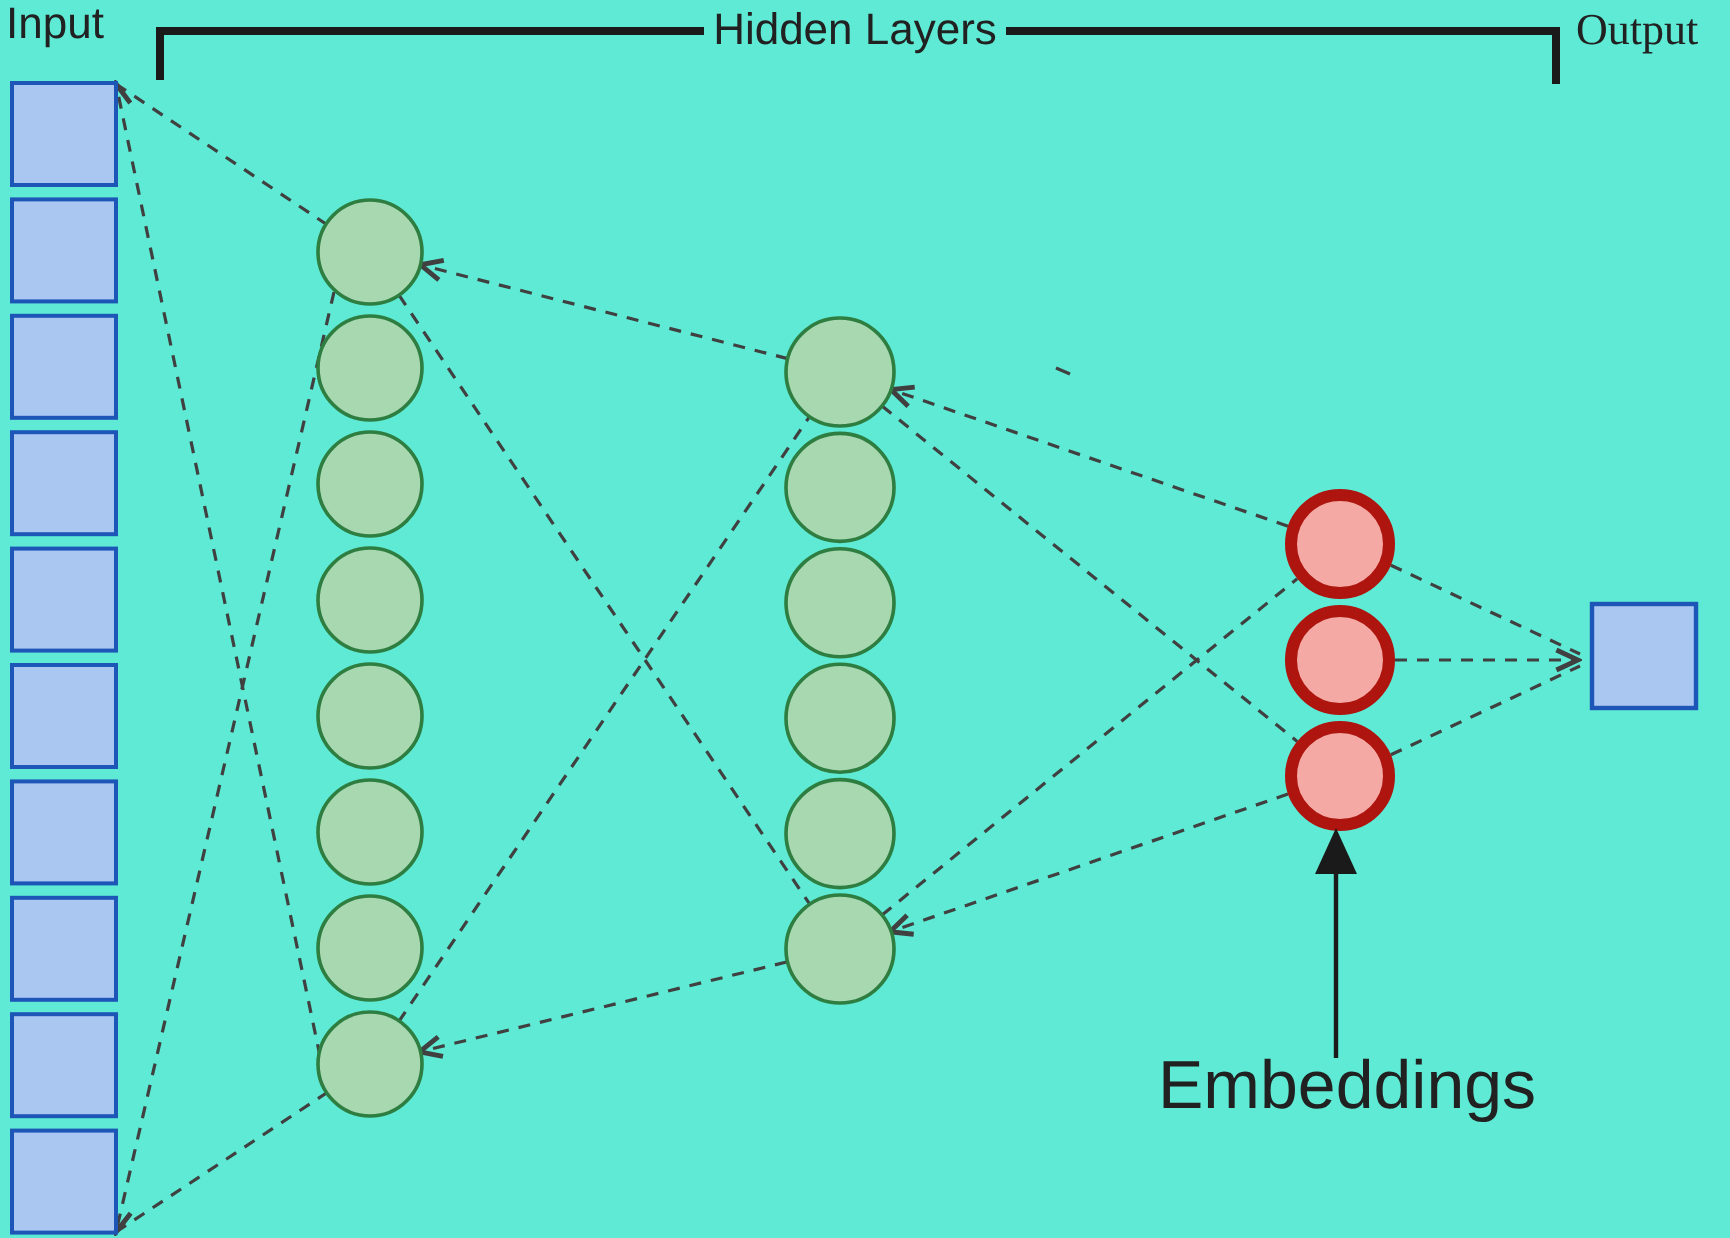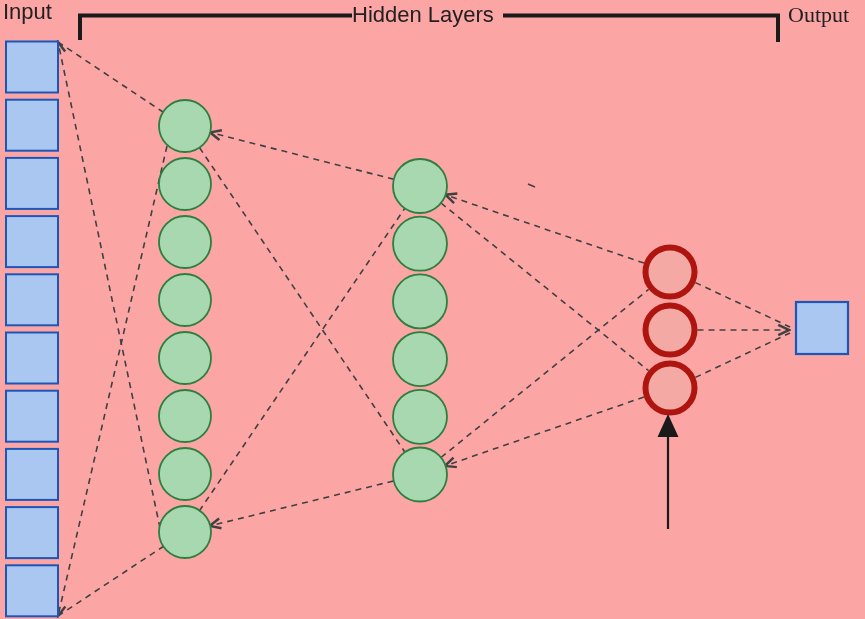--- a/index.html
+++ b/index.html
@@ -1,32 +1,32 @@
 <!DOCTYPE html>
 <html><head>
 <meta charset="utf-8">
 <style>
   html,body{margin:0;padding:0;background:#ffffff;}
   .stage{
     position:relative;
     width:865px;height:619px;
-    background:#fca5a5;
+    background:#5eead4;
     overflow:hidden;
     font-family:"Liberation Sans", sans-serif;
   }
   .stage svg{position:absolute;left:0;top:0;}
   .lbl{
     position:absolute;
     color:#212121;
     line-height:1.1;
     white-space:nowrap;
     user-select:none;
   }
   .lbl-input{left:3px;top:0px;font-size:22px;}
-  .lbl-hidden{left:352px;top:3px;width:151px;text-align:left;font-size:22px;}
+  .lbl-hidden{left:352px;top:3px;width:151px;text-align:center;font-size:22px;}
   .lbl-output{left:788px;top:3px;font-size:22px;}
   .lbl-embeddings{left:579px;top:525px;font-size:34px;}
 </style>
 </head>
 <body>
 
 <div class="stage">
 
   <svg width="865" height="619" viewBox="0 0 865 619">
     <defs>
@@ -96,14 +96,15 @@
       </g>
     <g id="g-arrow">
         <line x1="668" y1="529" x2="668" y2="434" stroke="#1a1a1a" stroke-width="2.2"></line>
         <polygon points="668,414 657.5,437 678.5,437" fill="#1a1a1a"></polygon>
       </g>
   </svg>
 
   <div class="lbl lbl-input" style="color: rgb(33, 33, 33);">Input</div>
   <div class="lbl lbl-hidden" style="color: rgb(33, 33, 33);">Hidden Layers</div>
   <div class="lbl lbl-output" style="color: rgb(33, 33, 33); font-family: Liberation Serif, serif;">Output</div>
+  <div class="lbl lbl-embeddings" style="color: rgb(33, 33, 33);">Embeddings</div>
 
 </div>
 
 </body></html>

